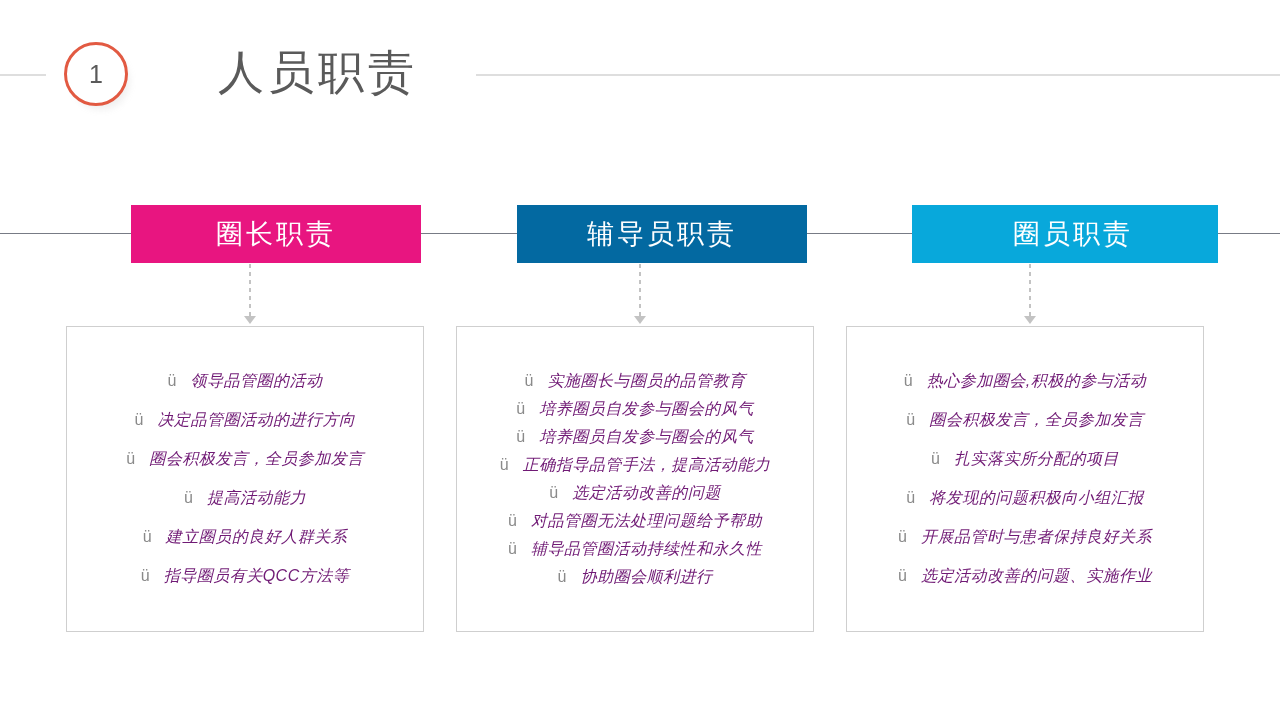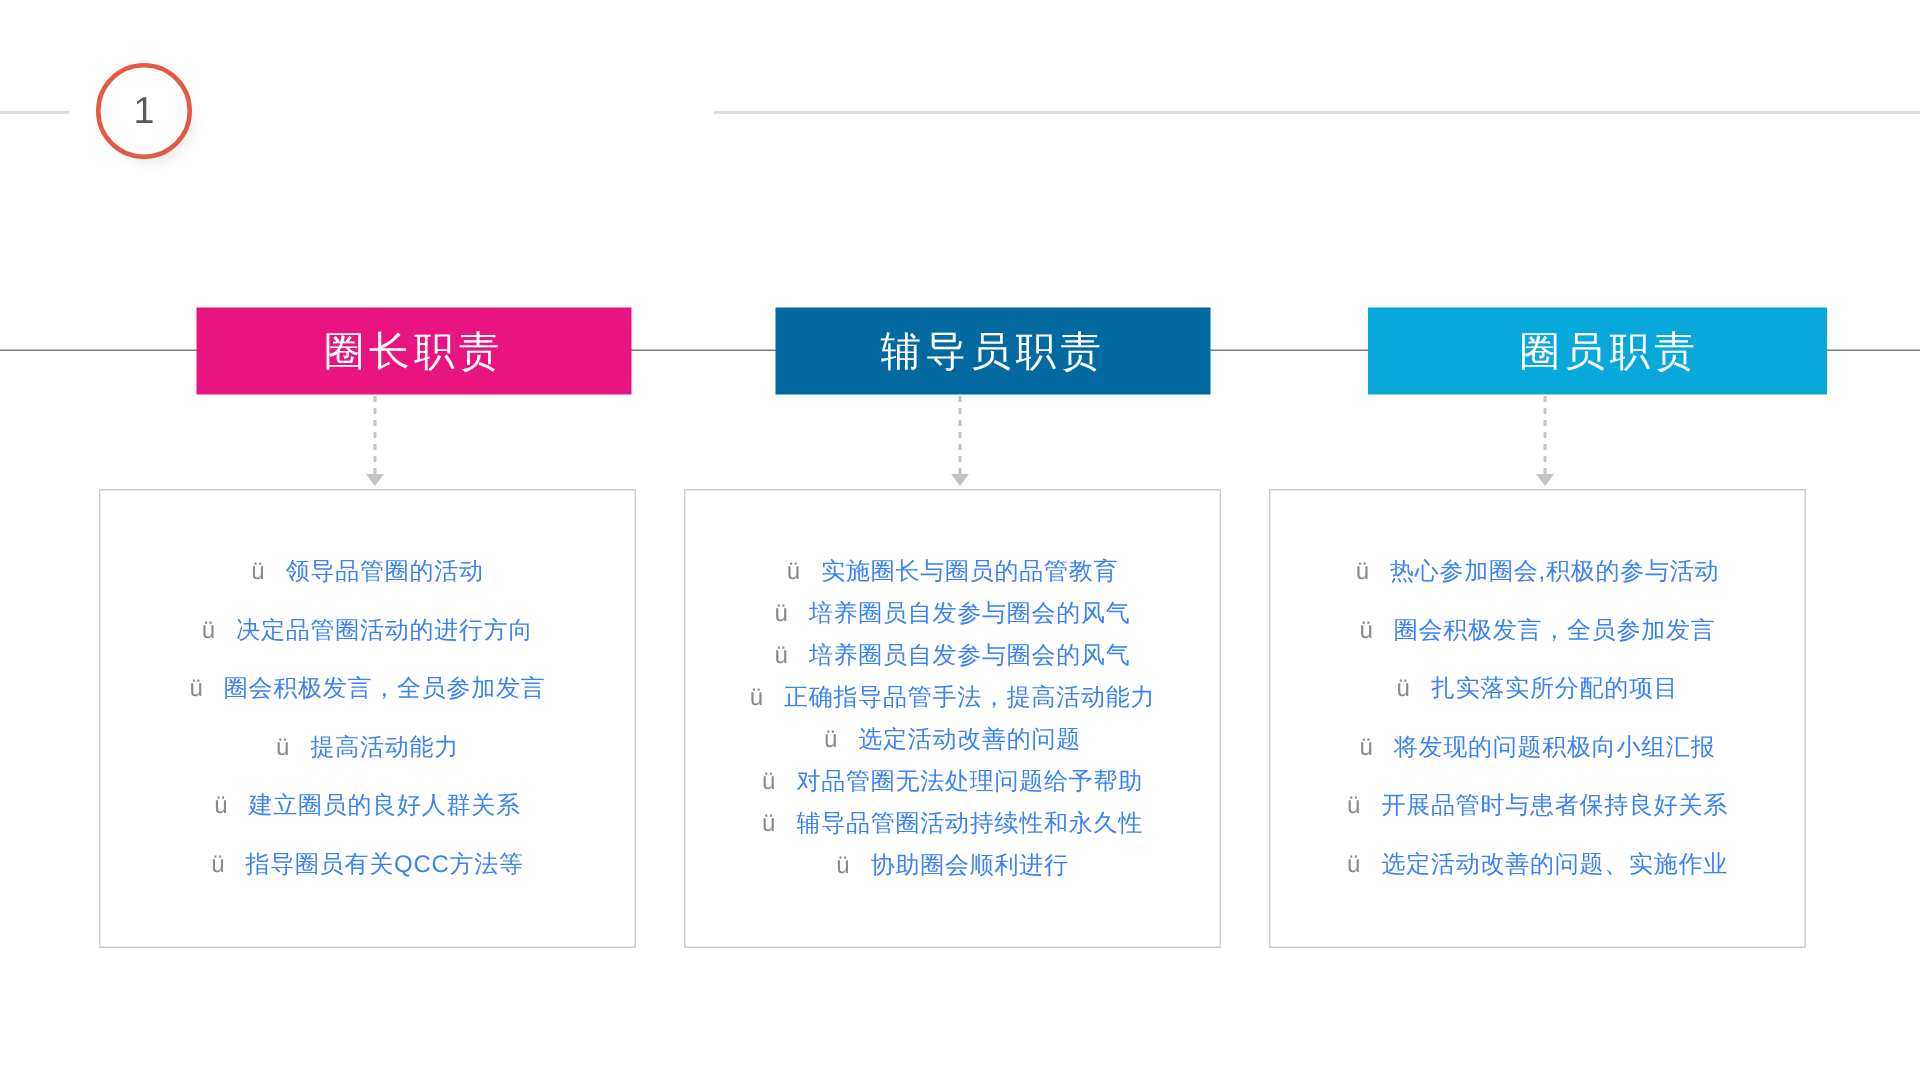--- a/index.html
+++ b/index.html
@@ -196,36 +196,38 @@
   .col-1 .bullet-row { margin: 3.5px 0; }
   .col-2 .bullet-row { margin: 9px 0; }
 
   .bullet-mark {
     color: #8a8a8a;
     font-size: 16px;
     margin-right: 14px;
     font-family: "Liberation Sans", "DejaVu Sans", sans-serif;
   }
   .bullet-text {
-    color: #3b82f6;
+    color: #701a75;
     letter-spacing: 0.5px;
+    font-style: italic;
   }
 </style>
 </head>
 <body>
 
 <div class="slide-header">
   <div class="header-rule-left" style="background: rgb(222, 222, 222);"></div>
   <div class="header-rule-right" style="background: rgb(222, 222, 222);"></div>
   <div class="badge-wrap">
     <div class="badge-shadow"></div>
     <div class="badge-circle" style="border-color: rgb(226, 90, 66);">
       <span class="badge-number">1</span>
     </div>
   </div>
+  <div class="slide-title" style="color: rgb(90, 90, 90);">人员职责</div>
 </div>
 
 <div class="mid-rule" style="background: rgb(119, 123, 133);"></div>
 
 <div class="columns">
 
   <div class="column col-0">
     <div class="col-header" style="background: rgb(232, 21, 128);">
       <span class="col-header-label">圈长职责</span>
     </div>

